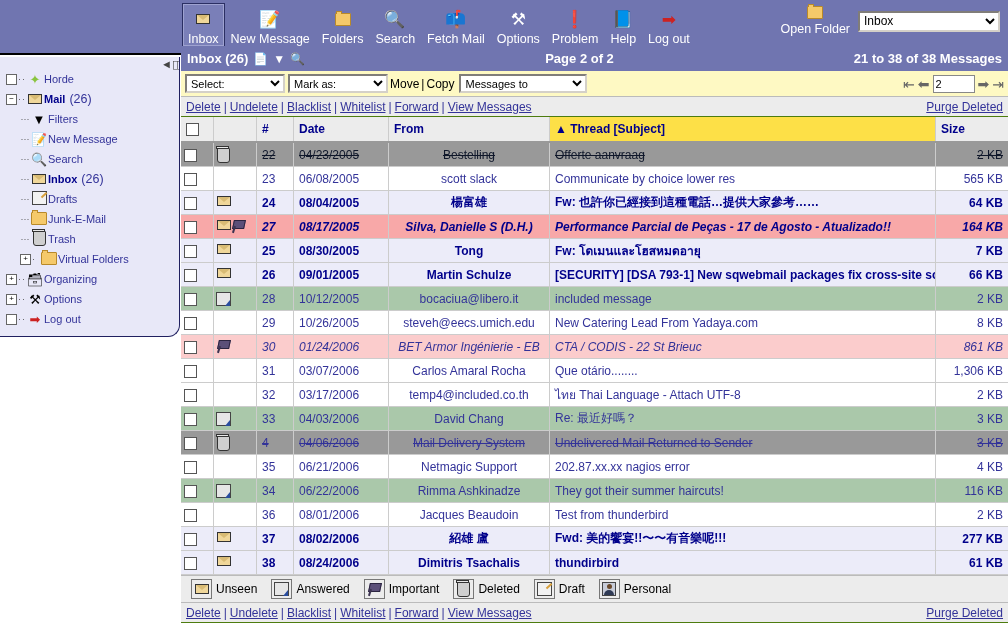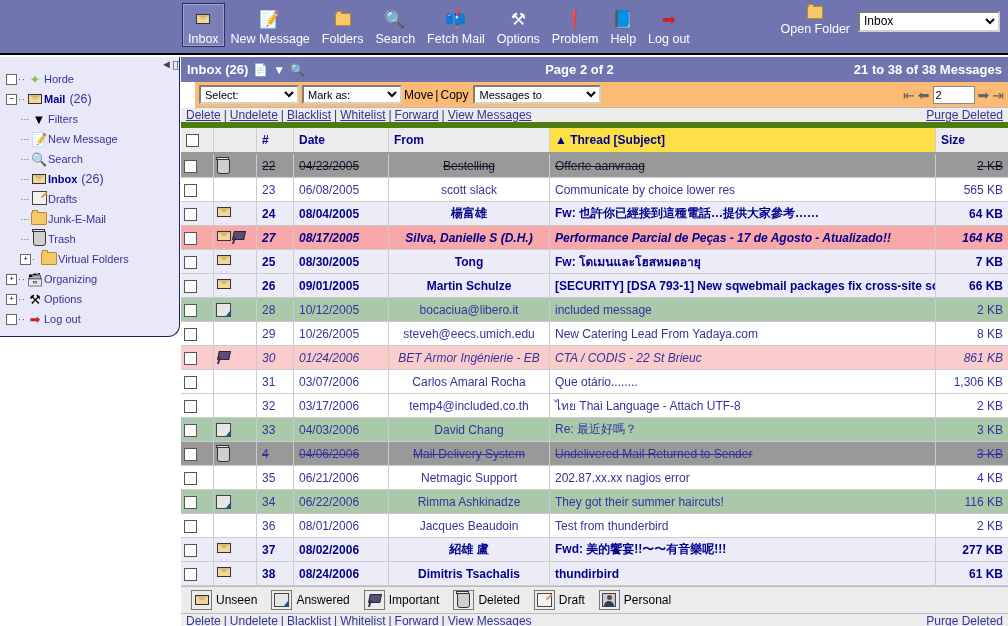--- a/index.html
+++ b/index.html
@@ -45,41 +45,40 @@
     font-size:8px;line-height:8px;text-align:center;color:#000;flex:none;
   }
   .tdots{width:8px;color:#555;font-size:9px;letter-spacing:1px;flex:none;}
   .tindent{width:14px;flex:none;}
   .tvline{width:10px;flex:none;color:#555;font-size:9px;text-align:center;}
   .ticon{width:18px;flex:none;text-align:center;font-size:13px;line-height:13px;}
   .tlabel{color:#333399;font-size:11px;}
   .tlabel.b{font-weight:bold;color:#00008b;}
   .tcount{color:#333399;font-size:12.5px;margin-left:4px;}
   
-  #main{position:absolute;left:181px;top:57px;width:827px;height:569px;background:#fff;}
+  #main{position:absolute;left:181px;top:46px;width:827px;height:569px;background:#fff;}
   .bar{
     background:#7075b0;color:#fff;font-weight:bold;font-size:13px;
     display:flex;align-items:center;height:25px;padding:0 6px;box-sizing:border-box;
   }
   .bar .left{display:flex;align-items:center;gap:5px;}
   .bar .mid{flex:1 1 auto;text-align:center;}
   .bar .right{text-align:right;}
   .ctlrow{
-    background:#fdba74;border-bottom:1px solid #bbb;
+    background:#fef9c3;border-bottom:1px solid #bbb;
     display:flex;align-items:center;height:26px;padding:1px 4px;box-sizing:border-box;
     font-size:12px;
-    margin-left:14px;
   }
   .ctlrow select{font-size:11px;font-family:"Liberation Sans",sans-serif;border:2px inset #d4d0c8;background:#fff;height:19px;}
   .ctlrow .lnk{color:#000;padding:0 2px;cursor:pointer;}
   .pager{margin-left:auto;display:flex;align-items:center;gap:3px;}
   .pager .ar{color:#666;font-size:14px;cursor:pointer;line-height:14px;}
   .pager input{width:36px;height:16px;border:1px solid #888;font-size:11px;font-family:"Liberation Sans",sans-serif;padding:0 2px;}
   .actrow{
-    background:#ececec;border-bottom:6px solid #4d7c0f;
+    background:#ececec;border-bottom:1px solid #4d7c0f;
     display:flex;align-items:center;height:20px;padding:0 5px;box-sizing:border-box;font-size:12px;
   }
   .actrow a{color:#333399;text-decoration:underline;cursor:pointer;}
   .actrow .sep{color:#333399;margin:0 3px;}
   .actrow .purge{margin-left:auto;color:#333399;text-decoration:underline;cursor:pointer;text-align:right;}
   
   table.msgs{width:100%;border-collapse:collapse;font-size:12px;table-layout:fixed;}
   table.msgs th{
     background:#ececec;border-bottom:2px solid #999;border-right:1px solid #ccc;
     text-align:left;font-size:12px;padding:2px 5px;height:20px;color:#00008b;font-weight:bold;

